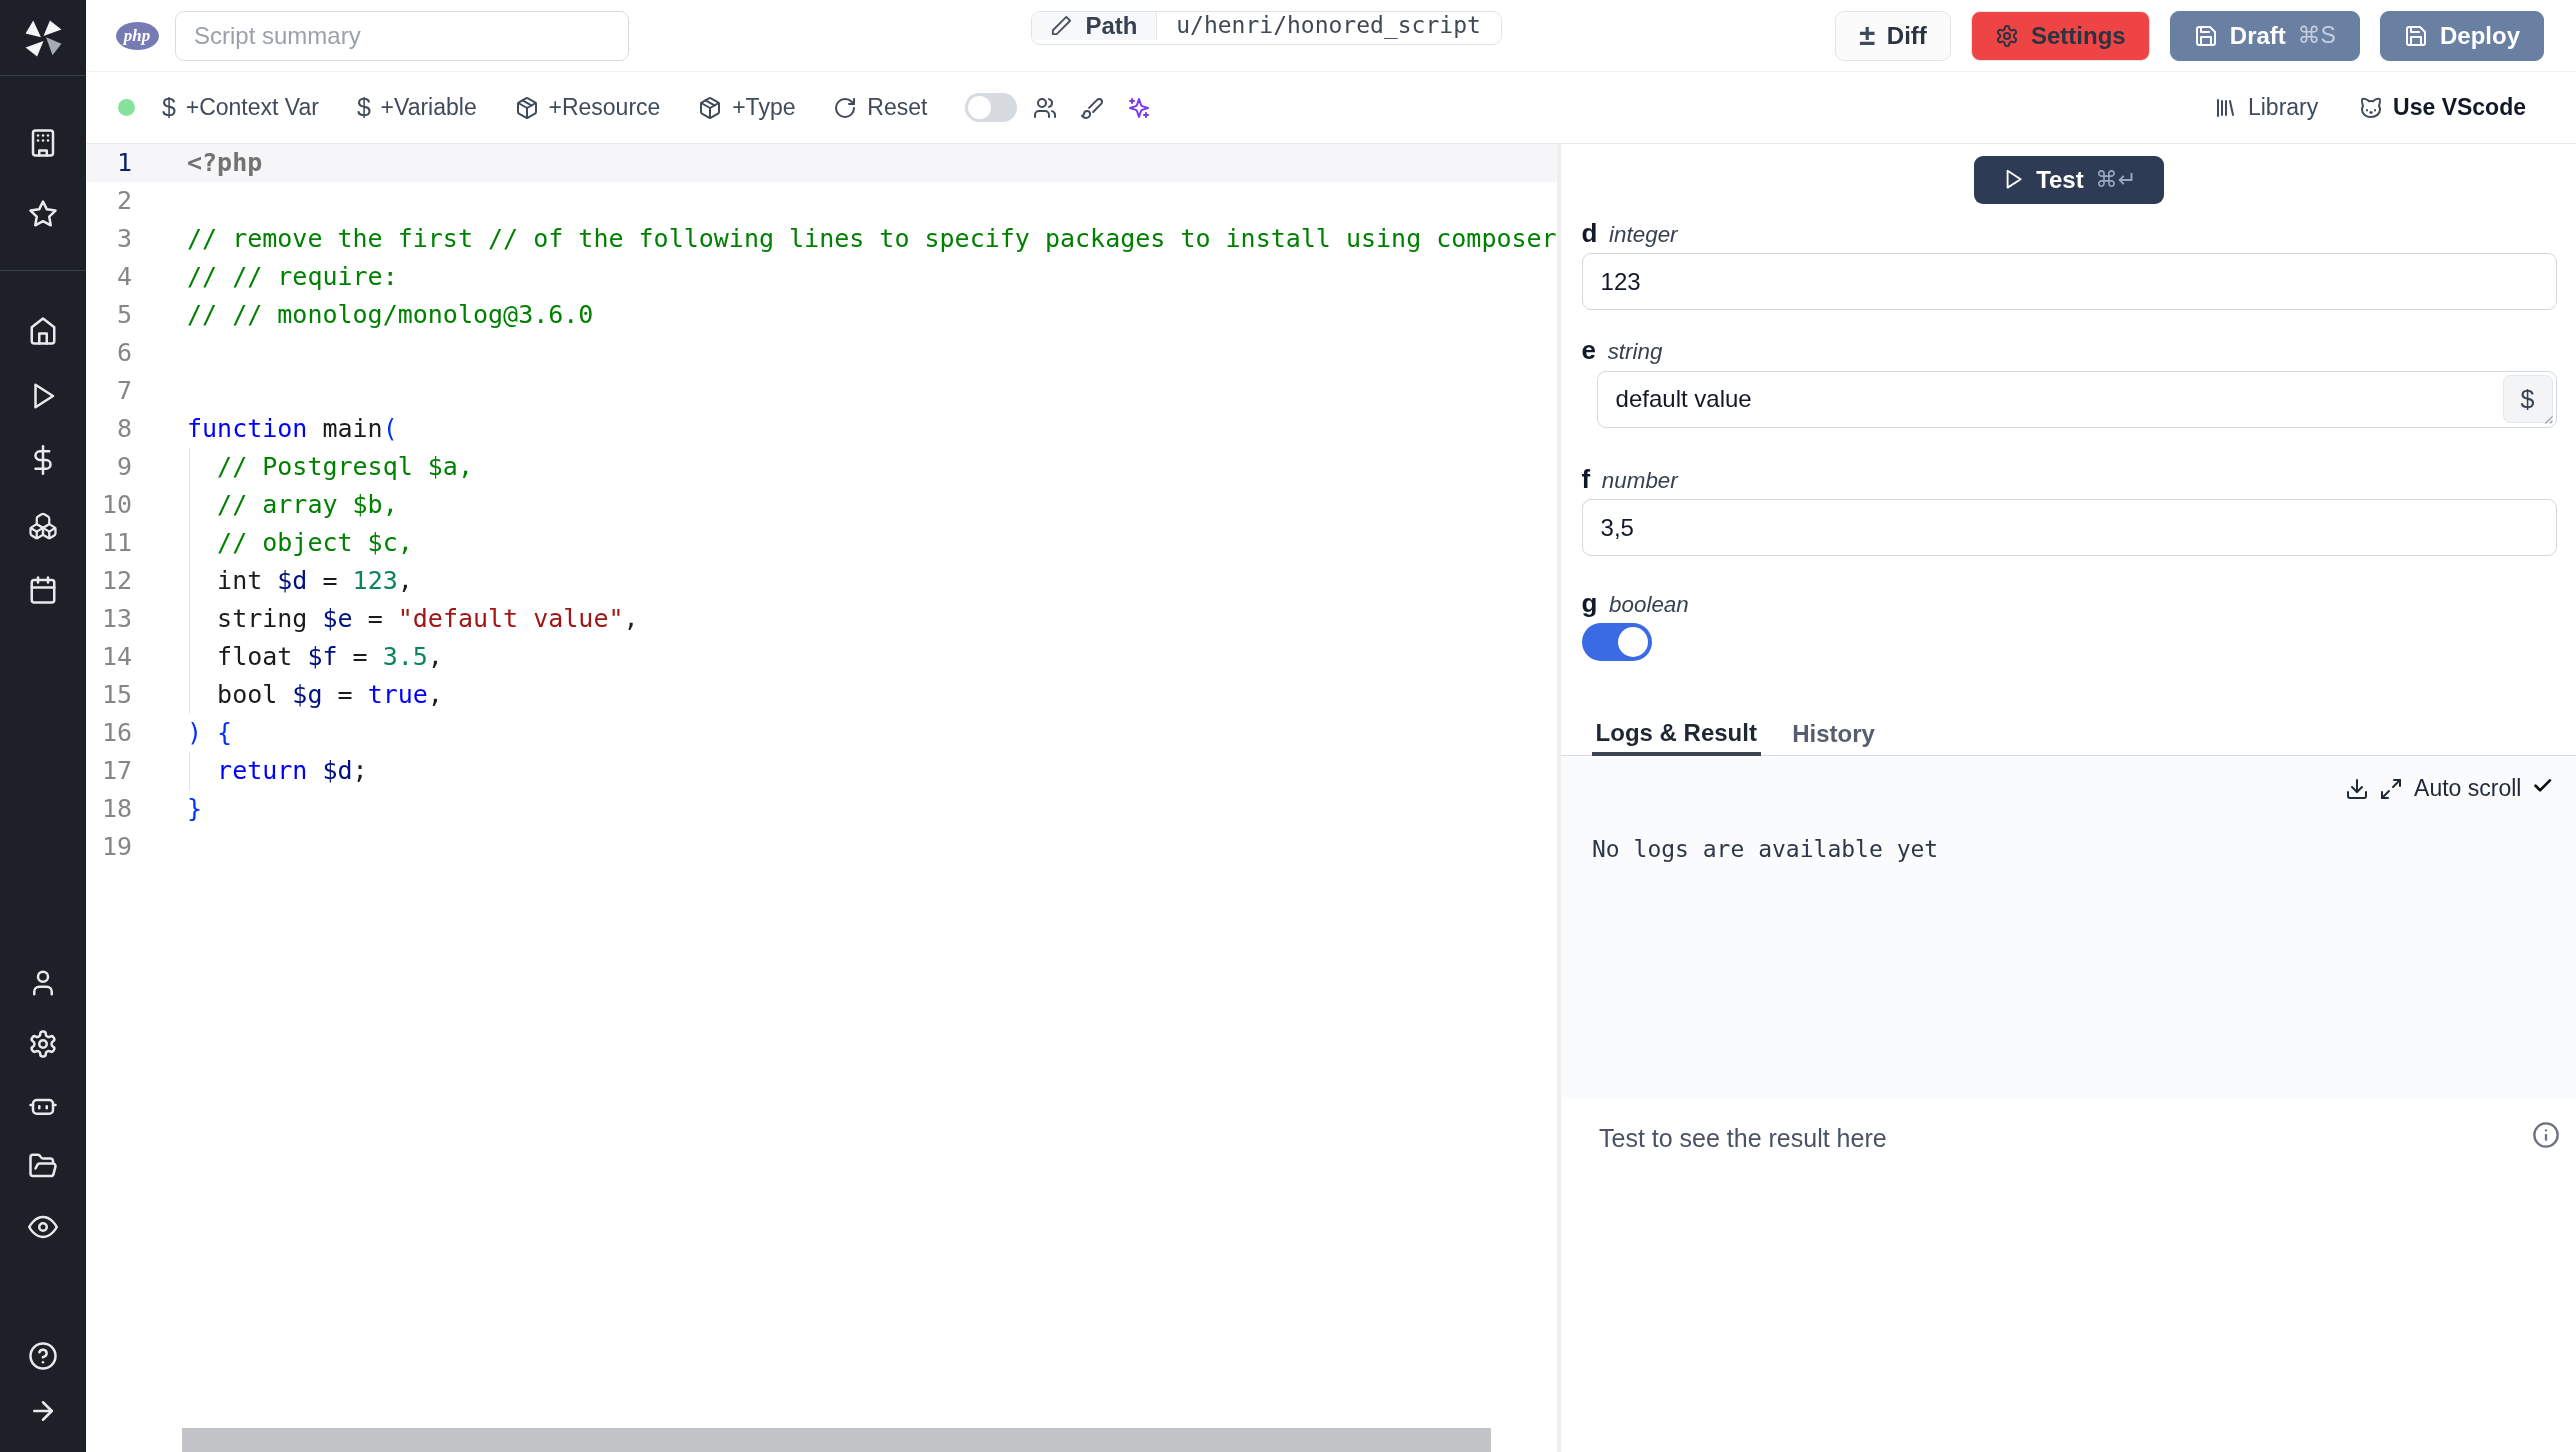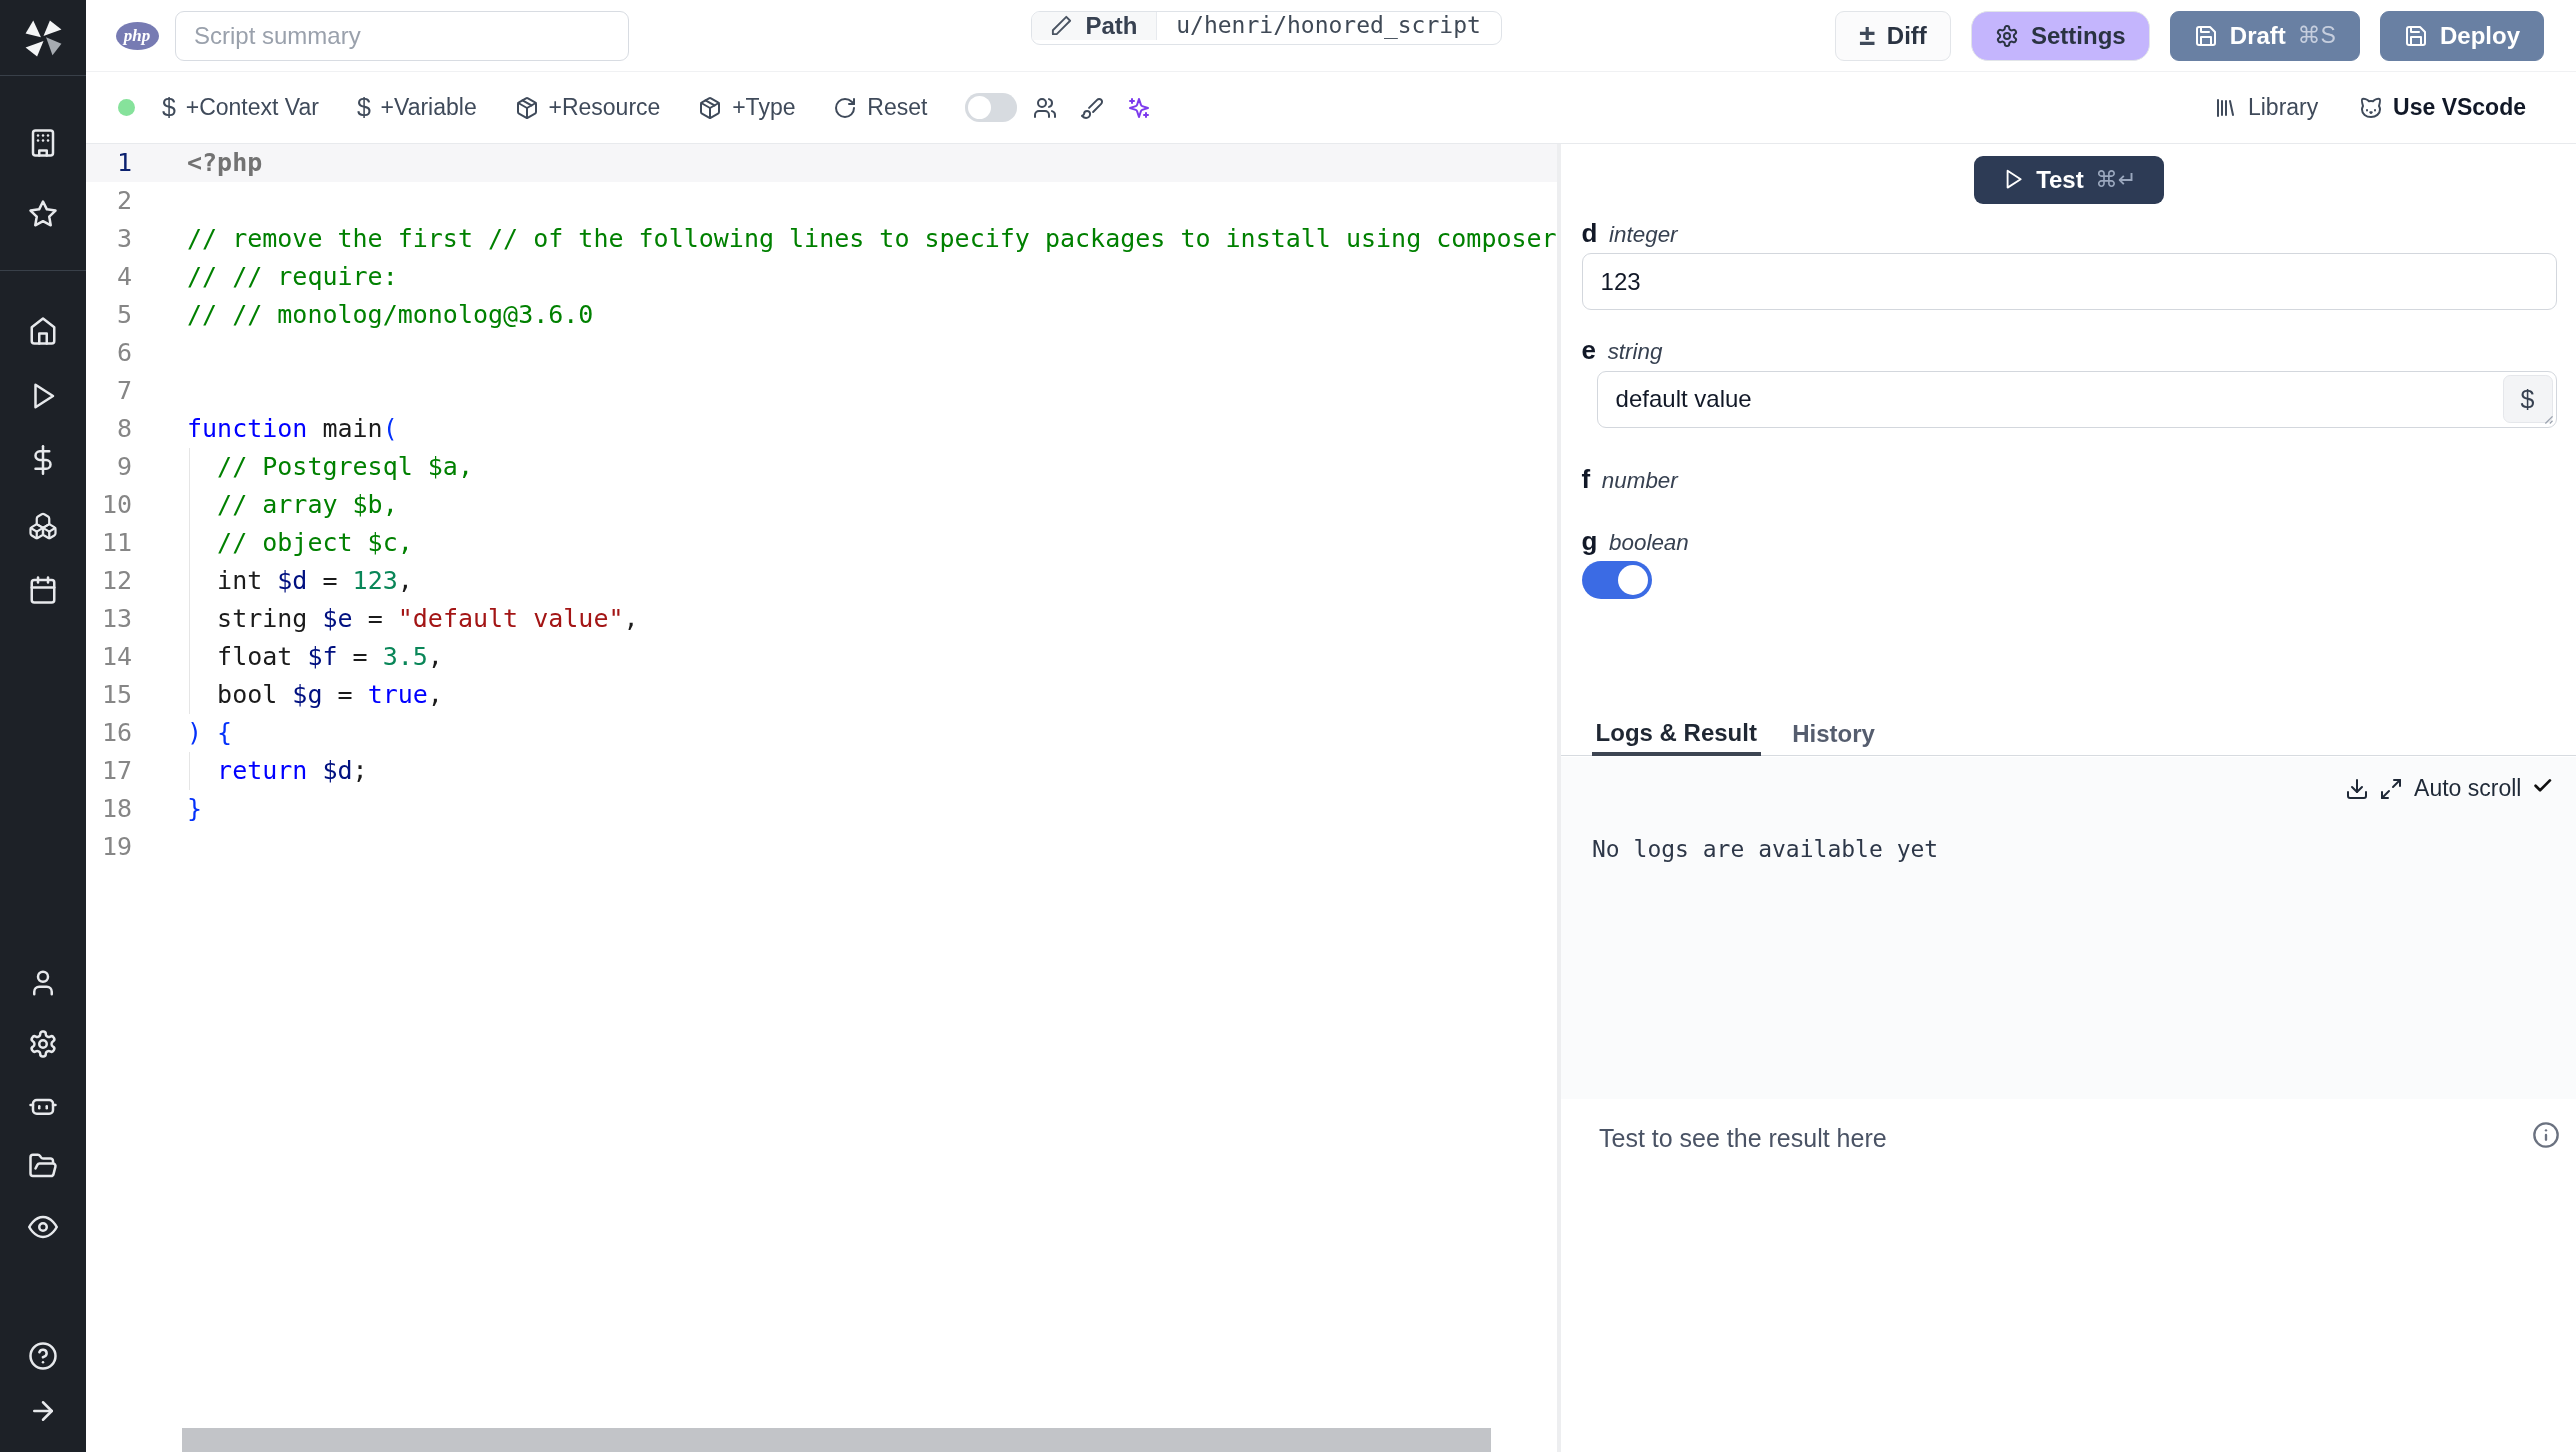--- a/index.html
+++ b/index.html
@@ -18,21 +18,21 @@
   .php-badge { position: absolute; left: 29.5px; top: 22.4px; width: 43px; height: 28px; background: #777bb3; border-radius: 50%; display: flex; align-items: center; justify-content: center; color: #fff; font: italic 700 17px "Liberation Serif", serif; }
   .summary-input { position: absolute; left: 89px; top: 10.7px; width: 454px; height: 50px; border: 0.9px solid #d8dce2; border-radius: 9px; padding: 0 18px; font-size: 24px; color: #111827; outline: none; }
   .summary-input::placeholder { color: #9aa1ac; }
   .path-group { position: absolute; left: 945px; top: 10.7px; height: 34px; display: flex; align-items: flex-start; border: 0.9px solid #dfe3e8; border-radius: 9px; overflow: hidden; background: #fff; }
   .path-left { display: flex; align-items: center; gap: 12.5px; background: #f7f8f9; padding: 0 18px; border-right: 0.9px solid #e7eaee; color: #374151; font-weight: 700; font-size: 24px; }
   .path-left svg { width: 23px; height: 23px; color: #4b5563; }
   .path-value { display: flex; align-items: center; padding: 0 19.7px; font: 23px "DejaVu Sans Mono", monospace; color: #3f4956; }
   .topbar-right { position: absolute; right: 32px; top: 10.7px; display: flex; gap: 20.6px; }
   .tb-btn { height: 50px; display: flex; align-items: center; gap: 11.6px; border-radius: 9px; padding: 0 23px; font-size: 24px; font-weight: 600; cursor: pointer; border: 0.9px solid #e2e5e9; background: #fbfbfc; color: #2a3342; }
   .tb-btn svg { width: 24px; height: 24px; }
-  .tb-btn.white { background: #c4b5fd; border-radius: 17px; }
+  .tb-btn.white { background: #ef4444; }
   .tb-btn.primary { background: #6980a3; border-color: #6980a3; color: #fff; font-weight: 700; }
   .tb-btn .shortcut { color: #c6cede; font-weight: 400; font-size: 23px; }
   .pm-glyph { font-size: 29px; line-height: 1; color: #3f4a5a; }
 
   
   .toolbar { position: absolute; left: 86px; right: 0; top: 72px; height: 72px; background: #fff; border-bottom: 0.9px solid #e8eaed; display: flex; align-items: center; padding-left: 32px; z-index: 15; }
   .status-dot { width: 17px; height: 17px; border-radius: 50%; background: #86e29b; margin-right: 27px; }
   .tool-item { display: flex; align-items: center; gap: 9.8px; margin-right: 38px; color: #3f4a5a; font-size: 23px; cursor: pointer; white-space: nowrap; }
   .tool-item svg { width: 24px; height: 24px; }
   .tool-item .dollar-glyph { font-size: 25px; font-weight: 400; }
@@ -398,20 +398,21 @@
               <path d="M14 6 6 14"></path>
               <path d="M14 11l-3 3"></path>
             </svg>
         </span>
       </div>
 
       <div class="field-label mt40">
         <span class="field-name">f</span>
         <span class="field-type">number</span>
       </div>
+      <input class="field-input" type="text" value="3,5" style="">
 
       <div class="field-label mt36">
         <span class="field-name">g</span>
         <span class="field-type">boolean</span>
       </div>
       <div class="toggle-on">
           <span class="knob"></span>
         </div>
     </div>
 

